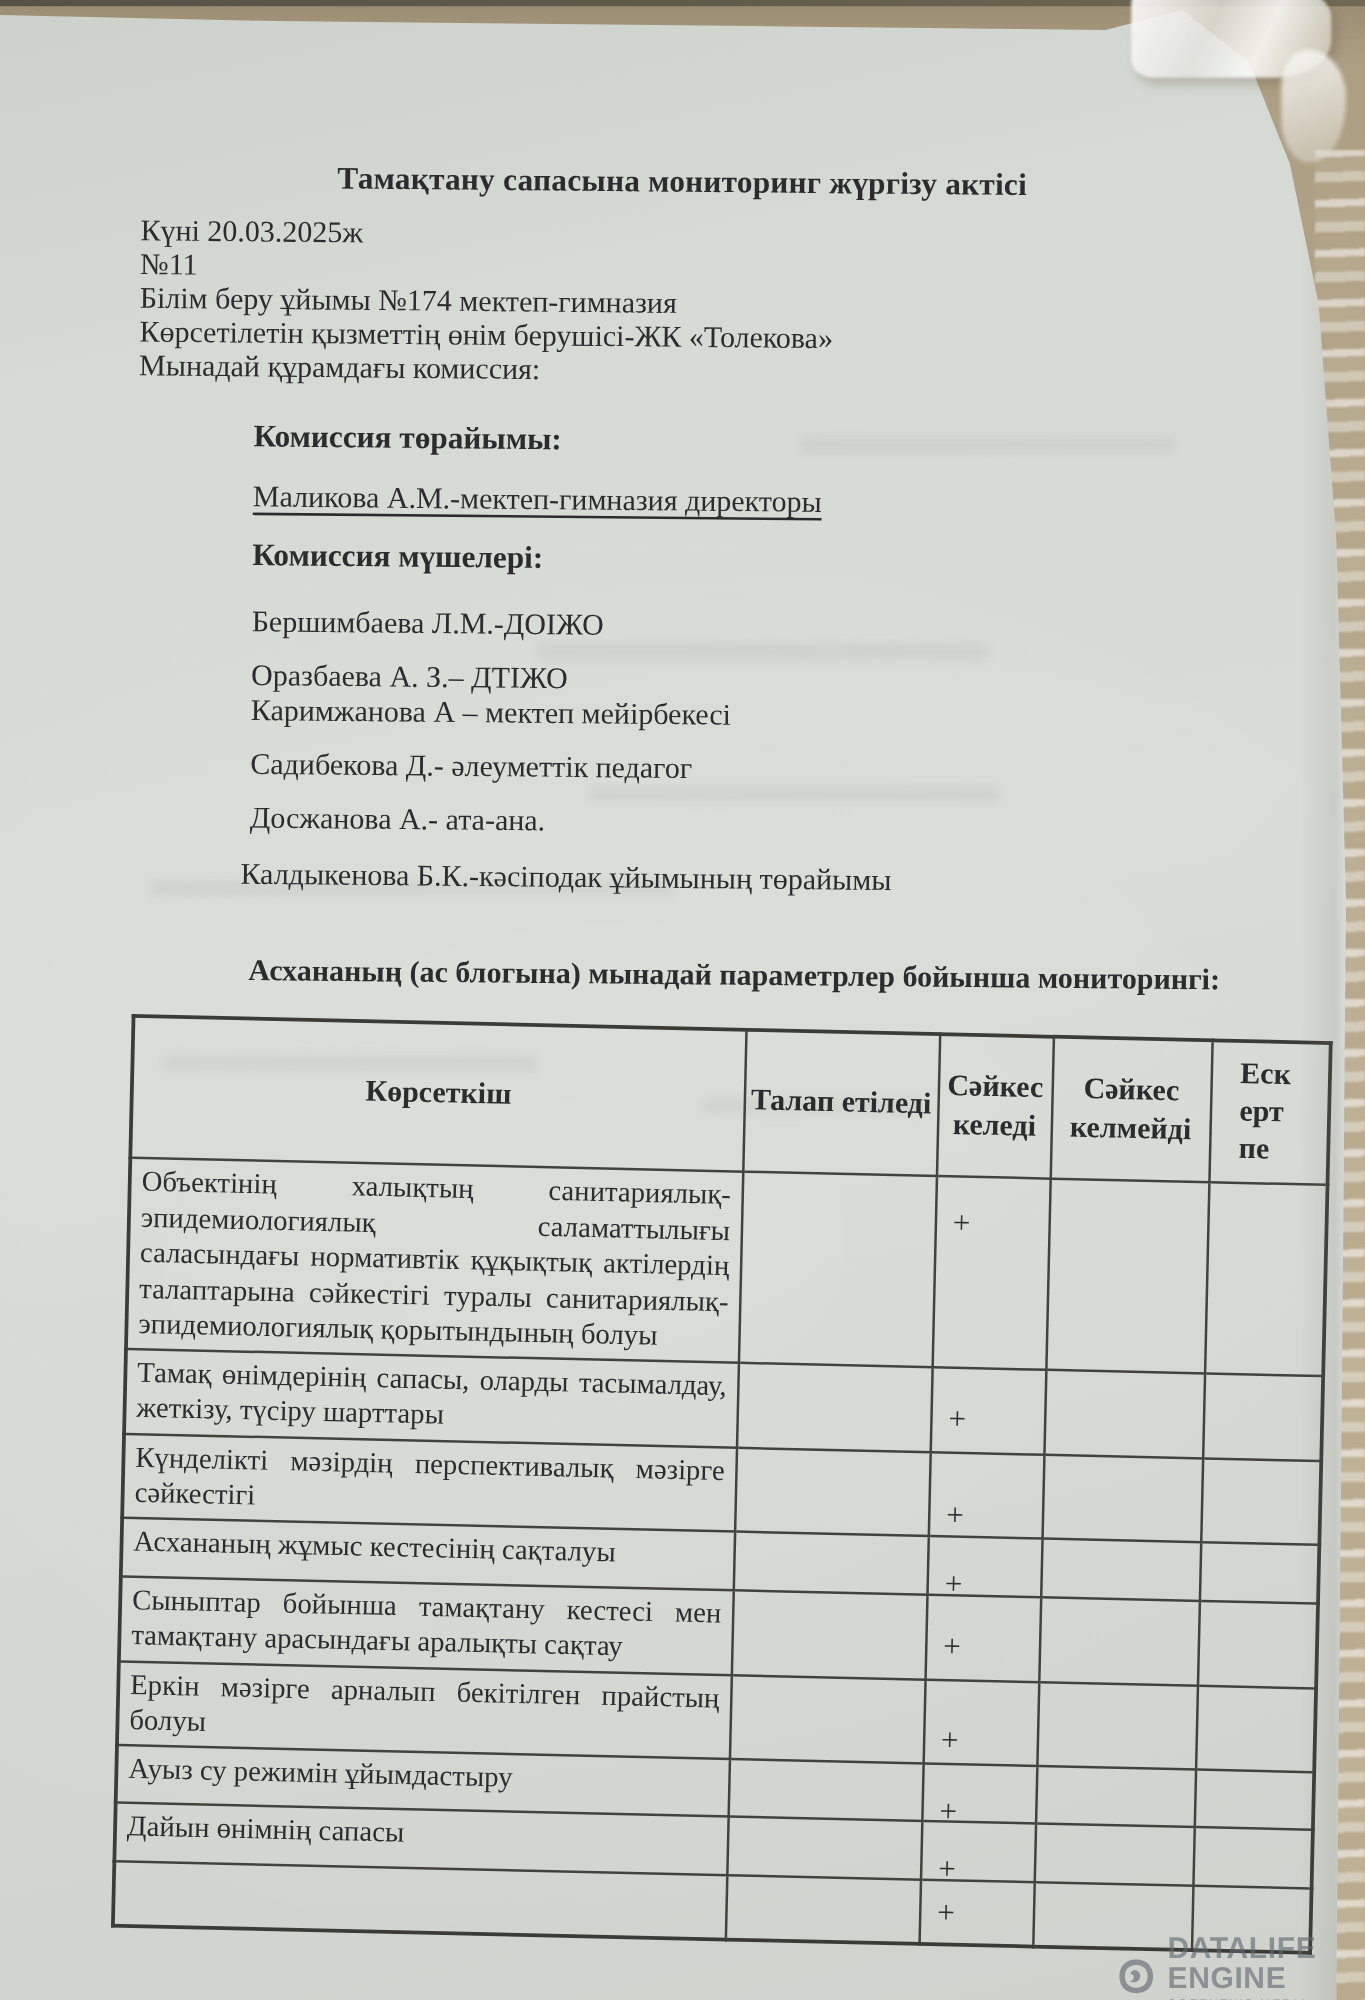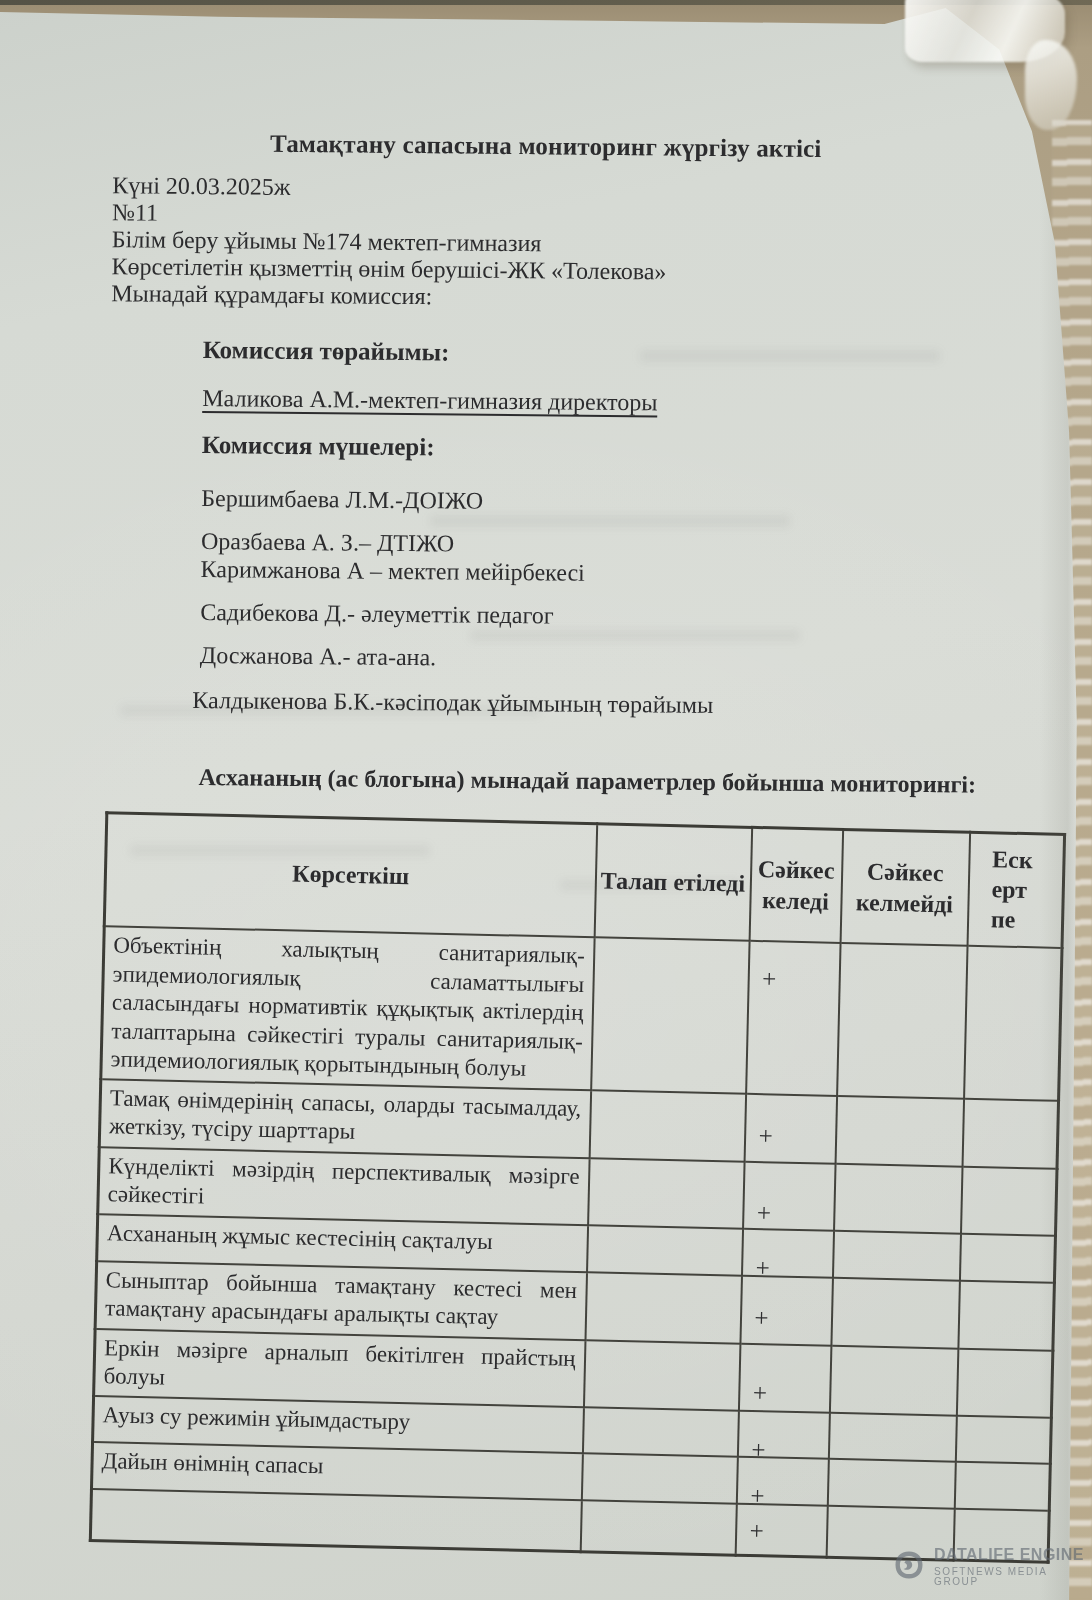--- a/index.html
+++ b/index.html
@@ -54,21 +54,21 @@
   table.mon{border-collapse:collapse;table-layout:fixed;width:958px;background:transparent;}
   table.mon th,table.mon td{border:2.5px solid #43433d;padding:4px 8px;vertical-align:top;}
   table.mon{border:3px solid #3c3c36;}
   th{font-size:24px;font-weight:bold;vertical-align:middle !important;text-align:center;line-height:31px;padding:10px 4px !important;}
   .th-note span{display:inline-block;width:48px;word-break:break-all;line-height:30px;text-align:left;}
   td.c-label{font-size:23px;line-height:28.5px;text-align:justify;padding:5px 10px 4px 9px;}
   td.c-val{position:relative;padding:0;}
   .plus{position:absolute;left:13px;top:50%;font-size:25px;color:#2f2f31;transform:translateY(-50%);}
   .watermark{position:absolute;left:893px;top:1547px;display:flex;align-items:center;gap:9px;color:rgba(96,104,113,.62);}
   .wm-text{display:flex;flex-direction:column;line-height:1;}
-  .wm-title{font-family:"Liberation Sans","DejaVu Sans",sans-serif;font-weight:bold;font-size:16px;letter-spacing:.5px;}
+  .wm-title{font-family:"Liberation Sans","DejaVu Sans",sans-serif;font-weight:bold;font-size:24px;letter-spacing:.5px;}
   .wm-sub{font-family:"Liberation Sans","DejaVu Sans",sans-serif;font-size:10px;letter-spacing:1.6px;margin-top:4px;}
 </style>
 </head>
 <body>
 
 <div class="photo">
   <div class="photo-top-edge"></div>
   <div class="film-strip"></div>
 
   <div class="paper">

